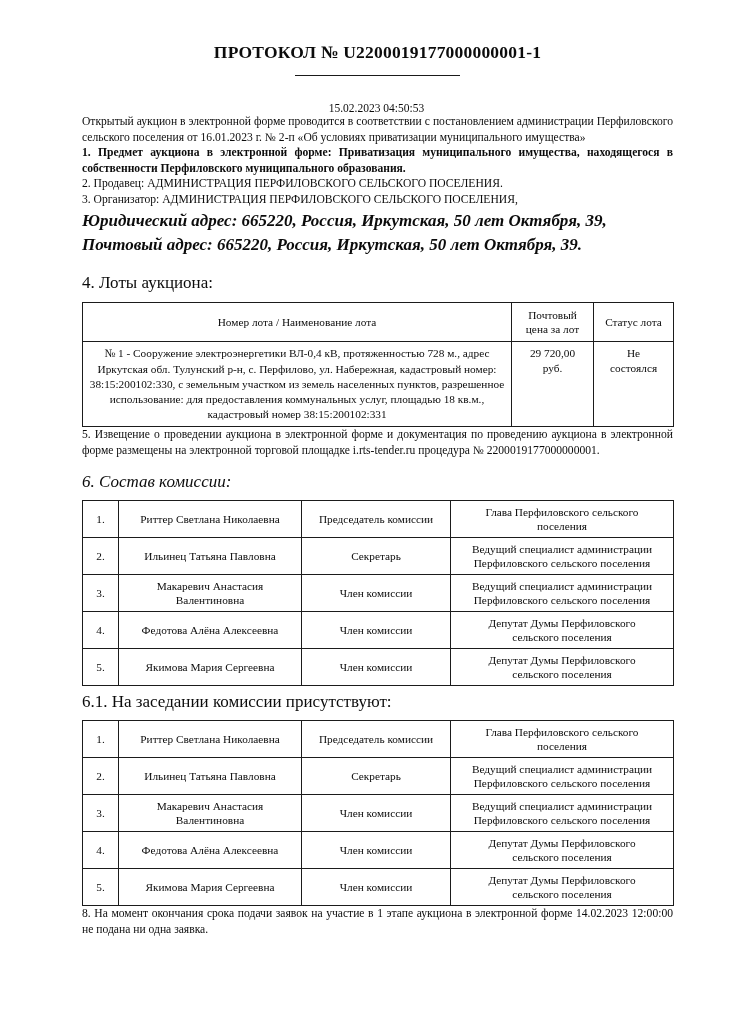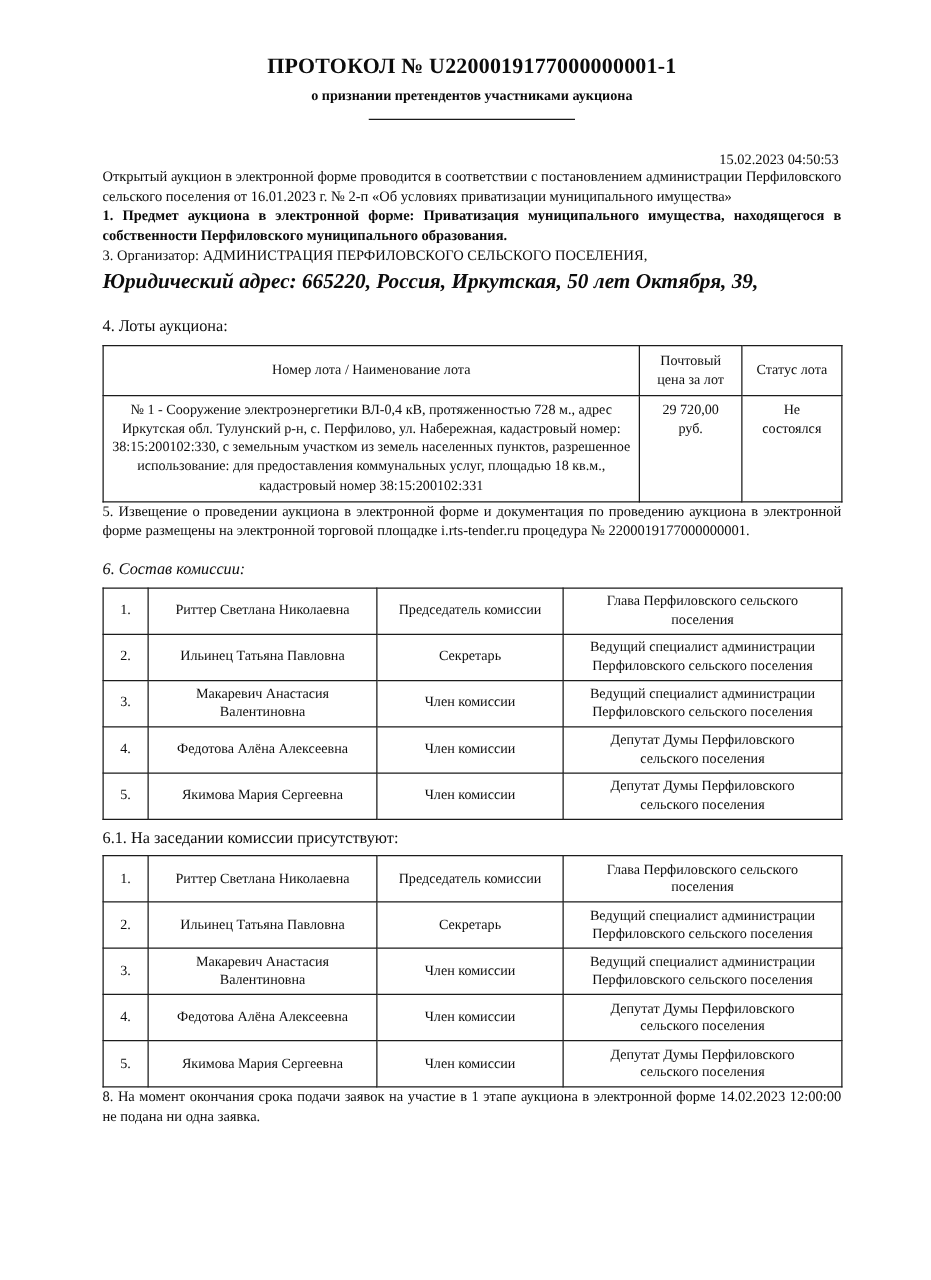--- a/index.html
+++ b/index.html
@@ -46,21 +46,21 @@
   }
   .title-rule {
     width: 165px;
     height: 0;
     border-top: 1.6px solid #1a1a1a;
     margin: 11px auto 0 auto;
   }
 
   
   .date-line {
-    text-align: right;
+    text-align: center;
     font-size: 11.5px;
     margin-top: 26px;
     padding-right: 2px;
   }
 
   
   p.para {
     font-size: 11.6px;
     line-height: 1.35;
     text-align: justify;
@@ -71,21 +71,21 @@
   .bold { font-weight: bold; }
   .addr {
     font-size: 17px;
     font-style: italic;
     font-weight: bold;
     line-height: 1.32;
     margin: 2px 0 0 0;
     text-align: left;
   }
   .sec-label {
-    font-size: 13px;
+    font-size: 17px;
     line-height: 1.35;
     margin: 0;
     text-align: left;
   }
   .sec-4 { margin-top: 15px; }
   .sec-6 { margin-top: 13px; font-style: italic; }
   .sec-61 { margin-top: 5px; }
 
   
   table {
@@ -121,33 +121,34 @@
   .p-8 { margin-top: 17px; }
 </style>
 </head>
 <body>
 
 <div class="page">
   <div class="content">
 
     <div class="title-block">
       <h1 class="doc-title">ПРОТОКОЛ № U2200019177000000001-1</h1>
-      <p class="doc-subtitle">о признании претендентов участниками аукциона</p>
       <div class="title-rule"></div>
     </div>
 
     <div class="date-line">15.02.2023 04:50:53</div>
 
     <p class="para p-intro">Открытый аукцион   в электронной форме проводится в соответствии с постановлением администрации Перфиловского сельского поселения от 16.01.2023 г. № 2-п «Об условиях приватизации муниципального имущества»</p>
 
     <p class="para p-item bold">1.  Предмет  аукциона в электронной форме: Приватизация муниципального имущества, находящегося в собственности Перфиловского муниципального образования.</p>
 
+    <p class="para p-item">2.  Продавец: АДМИНИСТРАЦИЯ ПЕРФИЛОВСКОГО СЕЛЬСКОГО ПОСЕЛЕНИЯ.</p>
 
     <p class="para p-item">3.  Организатор: АДМИНИСТРАЦИЯ ПЕРФИЛОВСКОГО СЕЛЬСКОГО ПОСЕЛЕНИЯ,</p>
     <p class="addr">Юридический адрес: 665220, Россия, Иркутская, 50 лет Октября, 39,</p>
+    <p class="addr">Почтовый адрес: 665220, Россия, Иркутская, 50 лет Октября, 39.</p>
 
     <p class="sec-label sec-4">4. Лоты аукциона:</p>
 
     <table class="lot-table">
       <colgroup>
         <col class="col-name">
           <col class="col-price">
           <col class="col-status">
       </colgroup>
       <thead>

